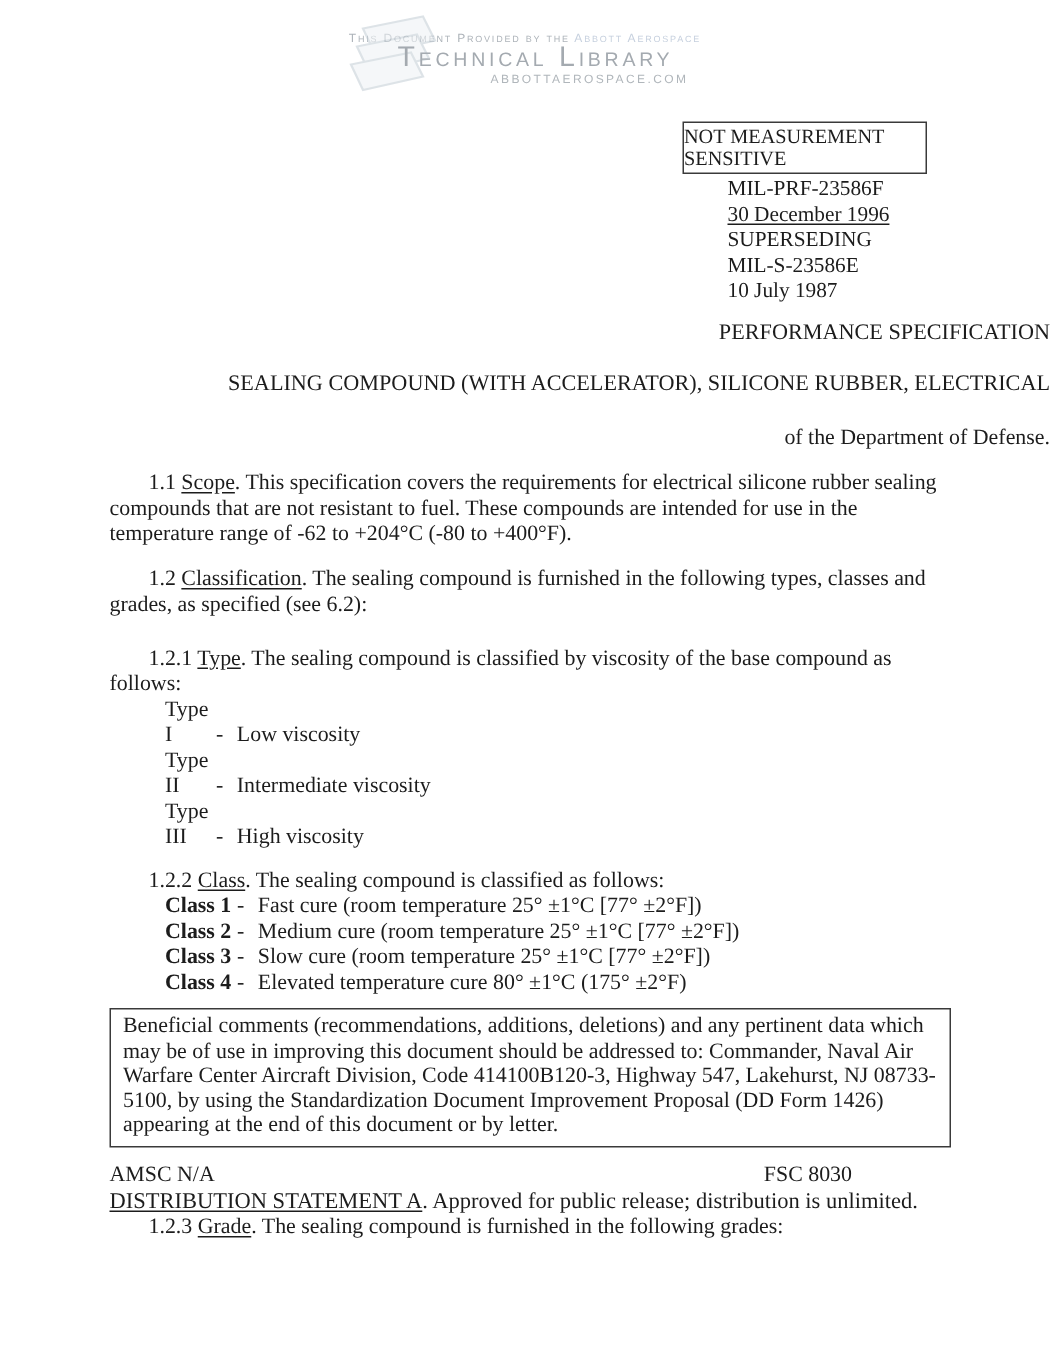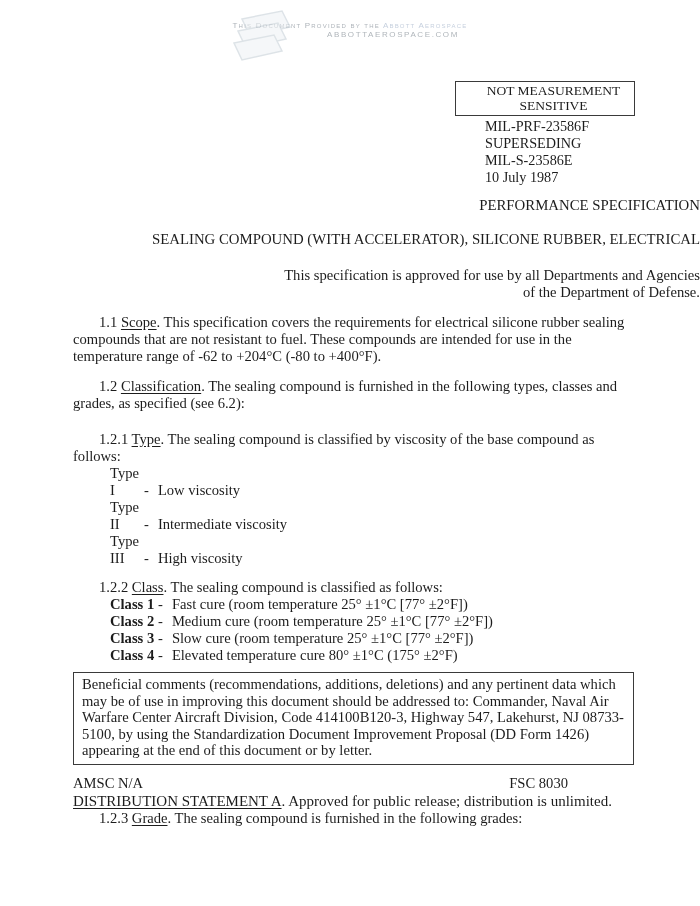--- a/index.html
+++ b/index.html
@@ -42,24 +42,24 @@
     margin-left:86px;
     font-size:8px;letter-spacing:1.6px;
     color:#b0b6bb;
   }
   
   .docid{margin-top:34px;}
   .sens-box{
     margin-left:455px;
     width:161px;
     border:1.5px solid #3a3a3a;
-    text-align:center;
+    text-align:left;
     font-size:13.5px;
     line-height:15px;
-    padding:1px 0 2px 17px;
+    padding:1px 0 2px 0;
     font-family:Liberation Serif, serif;
   }
   .id-lines{
     margin-left:485px;
     font-size:14.2px;
     line-height:17px;
     margin-top:2px;
   }
   .u{text-decoration:underline;text-underline-offset:2px;}
   
@@ -109,40 +109,41 @@
       <g fill="#eef2f5" stroke="#c3cdd5" stroke-width="1.5">
         <path d="M18 14 L58 6 L66 22 L26 31 Z"></path>
         <path d="M14 26 L54 18 L62 34 L22 43 Z"></path>
         <path d="M10 38 L50 30 L58 46 L18 55 Z"></path>
       </g>
     </svg>
     <div class="hdr-line1">
       <span>This Document Provided by the</span>
       <span class="brand">Abbott Aerospace</span>
     </div>
+    <div class="hdr-title">Technical Library</div>
     <div class="hdr-site">ABBOTTAEROSPACE.COM</div>
   </div>
 
   <div class="docid">
     <div class="sens-box">
       <div>NOT MEASUREMENT</div>
       <div>SENSITIVE</div>
     </div>
     <div class="id-lines">
       <div>MIL-PRF-23586F</div>
+      <div class="u">30 December 1996</div>
       <div>SUPERSEDING</div>
       <div>MIL-S-23586E</div>
       <div>10 July 1987</div>
     </div>
   </div>
 
   <div class="center title1">PERFORMANCE SPECIFICATION</div>
   <div class="center title2">SEALING COMPOUND (WITH ACCELERATOR), SILICONE RUBBER, ELECTRICAL</div>
   <div class="center approval">
-    <div>This specification is approved for use by all Departments and Agencies</div>
     <div>of the Department of Defense.</div>
   </div>
 
   <div class="body">
 
     <p class="para"><span>1.1</span> <span class="u">Scope</span><span>.  This specification covers the requirements for electrical silicone rubber sealing compounds that are not resistant to fuel.  These compounds are intended for use in the temperature range of -62 to +204°C (-80 to +400°F).</span></p>
 
     <p class="para"><span>1.2</span> <span class="u">Classification</span><span>.  The sealing compound is furnished in the following types, classes and grades, as specified (see 6.2):</span></p>
 
     <p class="para wide"><span>1.2.1</span> <span class="u">Type</span><span>.  The sealing compound is classified by viscosity of the base compound as follows:</span></p>

